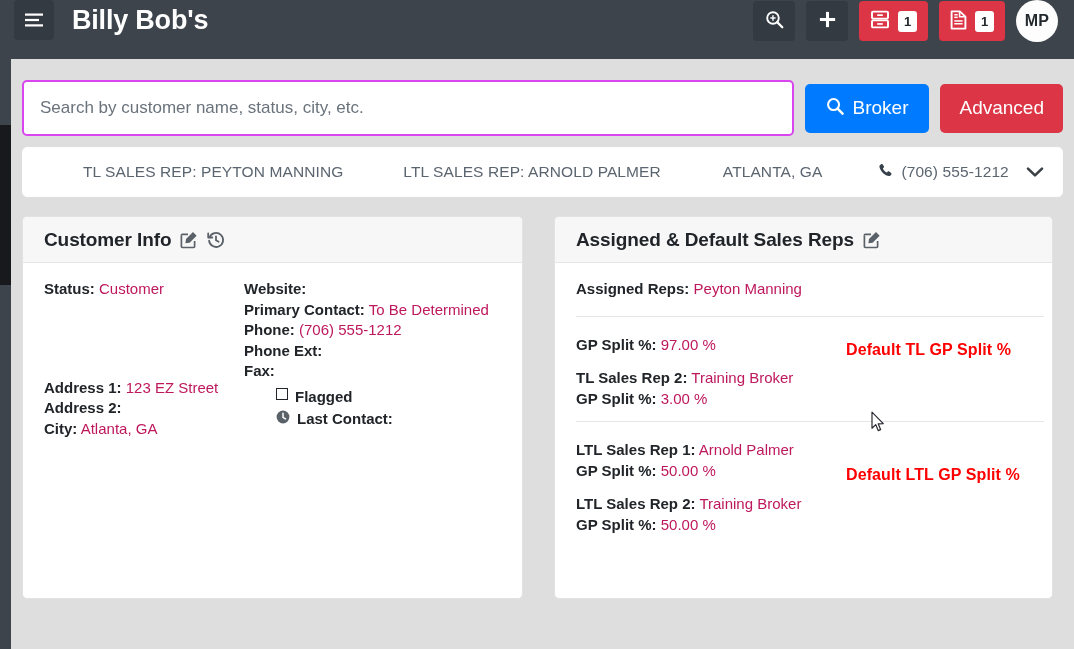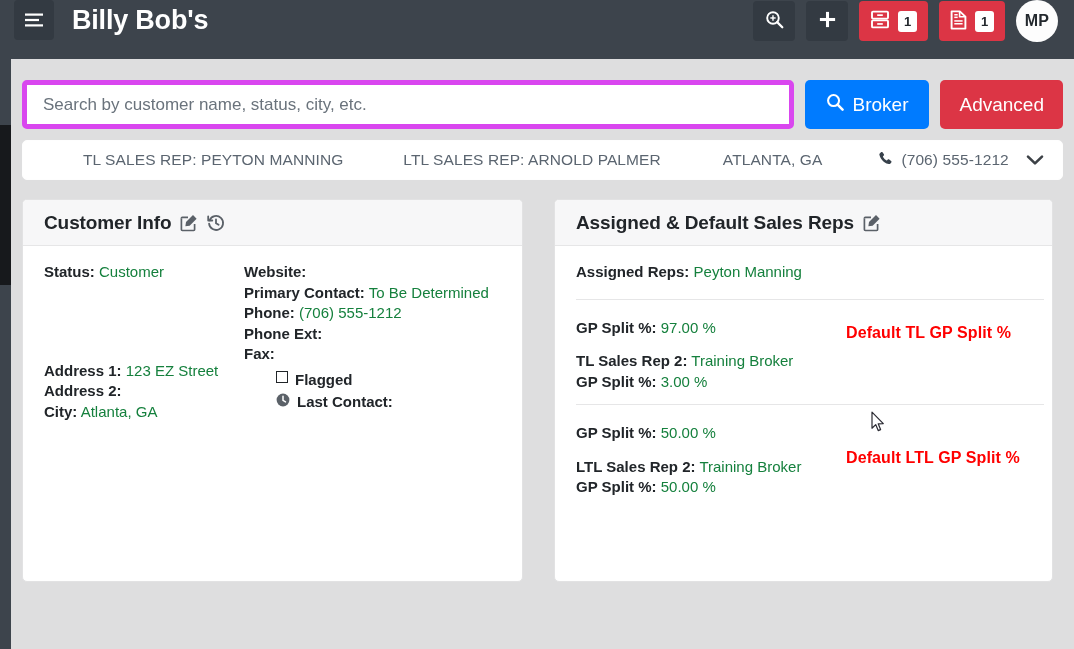--- a/index.html
+++ b/index.html
@@ -131,22 +131,22 @@
 
   
   .search-row {
     display: flex;
     align-items: center;
     gap: 11px;
     padding-top: 21px;
   }
   .search-input {
     flex: 1 1 auto;
-    height: 49px;
-    border: 5px solid #d946ef;
+    height: 56px;
+    border: 2px solid #d946ef;
     border-radius: 5px;
     background: #ffffff;
     font-family: "Liberation Sans", sans-serif;
     font-size: 17px;
     color: #495057;
     padding: 0 16px;
     outline: none;
   }
   .search-input::placeholder { color: #6a737c; opacity: 1; }
   .btn-search {
@@ -180,21 +180,21 @@
     text-align: center;
     font-size: 17px;
     font-weight: bold;
     color: #212529;
     margin-top: 21px;
   }
 
   
   .details-bar {
     margin-top: 11px;
-    height: 40px;
+    height: 50px;
     background: #ffffff;
     border: 1px solid #fefefe;
     border-radius: 5px;
     display: flex;
     align-items: center;
     padding: 0 18px 0 10px;
     cursor: pointer;
   }
   .details-bar-item {
     font-size: 15.5px;
@@ -241,21 +241,21 @@
 
   .card-body { padding: 16px 20px 0 21px; }
 
   
   .ci-cols { display: flex; }
   .ci-col-l { width: 200px; }
   .ci-col-r { flex: 1; }
   .kv { font-size: 15px; color: #212529; line-height: 20.5px; margin-bottom: 0; white-space: nowrap; }
   .kv + .kv { margin-top: 0px; }
   .k { font-weight: bold; }
-  .v { color: #15803d; }
+  .v { color: #be185d; }
   .spacer-blk { height: 78px; }
   .sub-line { margin-left: 32px; font-size: 15px; font-weight: bold; color: #212529; display:flex; align-items:flex-start; gap:7px; }
   .chk-box {
     width: 12px; height: 12px;
     border: 1.6px solid #212529;
     display: inline-block;
   }
   .clock-ico { color: #5b6168; display:inline-flex; }
 
   
@@ -525,20 +525,24 @@
               <span class="default-red">Default TL GP Split %</span>
             </div>
           </div>
 
           <div class="sr-divider"></div>
 
           <div class="sr-block">
             <div class="sr-left">
               <div class="sr-pair">
                 <div class="kv">
+                  <span class="k">LTL Sales Rep 1:</span>
+                  <span class="v">Arnold Palmer</span>
+                </div>
+                <div class="kv">
                   <span class="k">GP Split %:</span>
                   <span class="v">50.00 %</span>
                 </div>
               </div>
               <div class="sr-pair">
                 <div class="kv">
                   <span class="k">LTL Sales Rep 2:</span>
                   <span class="v">Training Broker</span>
                 </div>
                 <div class="kv">

